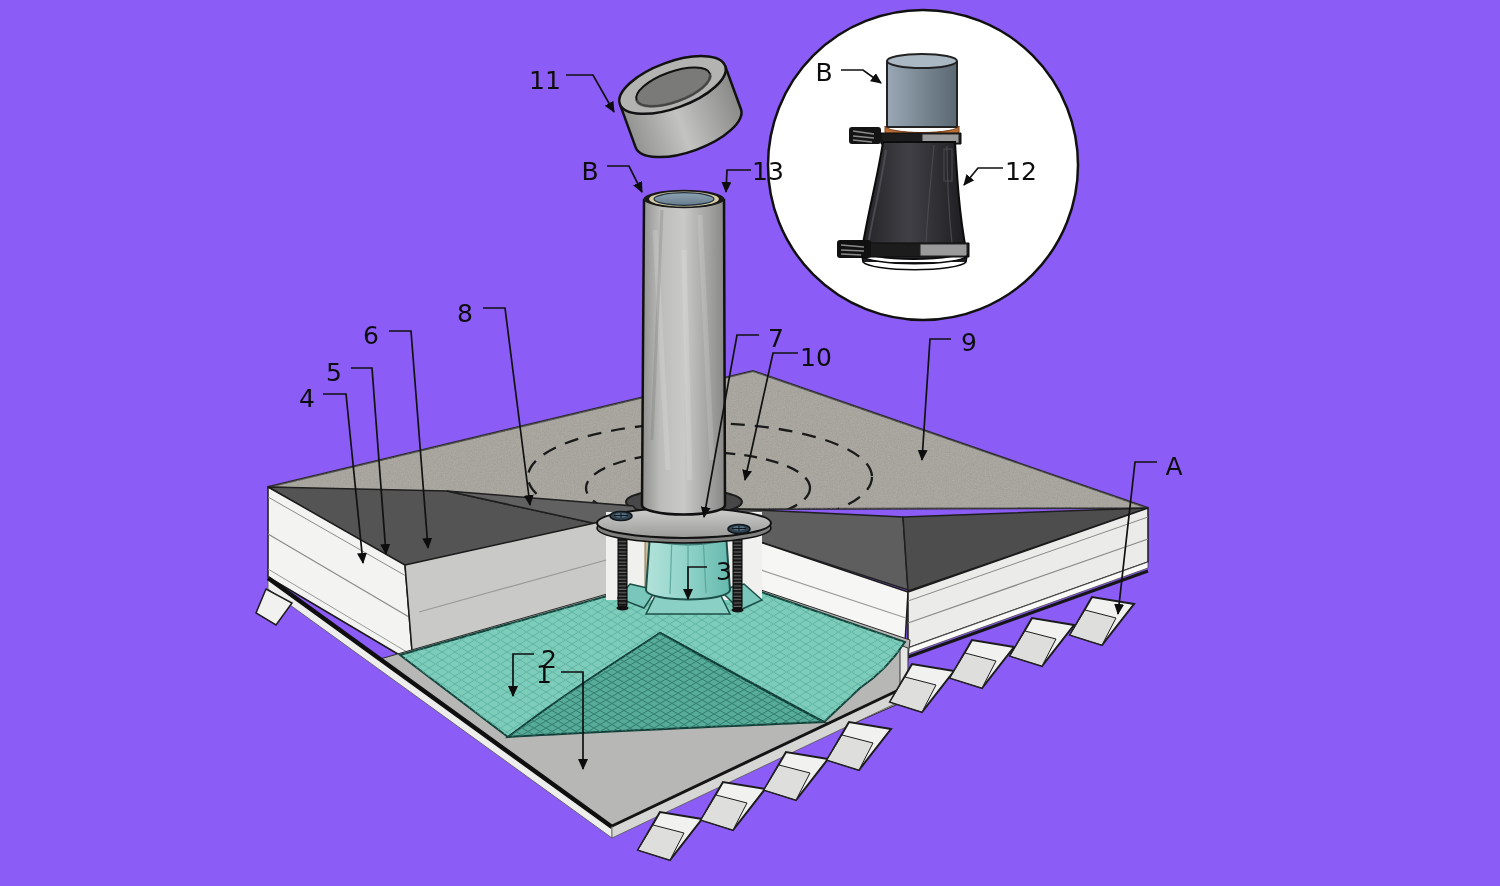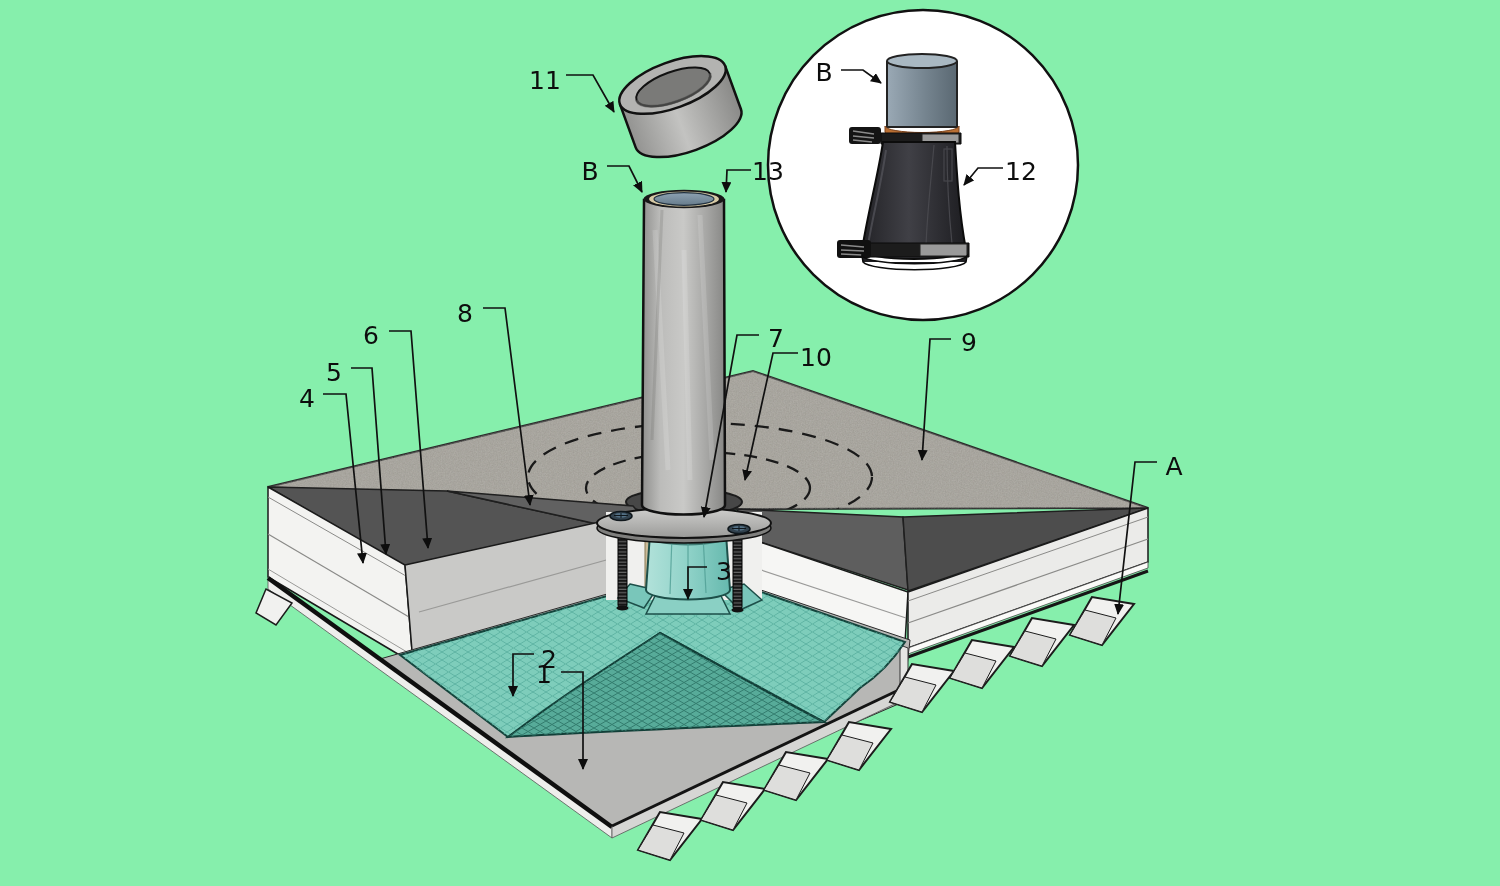--- a/index.html
+++ b/index.html
@@ -1,16 +1,16 @@
 <!DOCTYPE html>
 <html><head>
 <meta charset="utf-8">
 <style>
   html,body{margin:0;padding:0;background:#ffffff;}
-  .stage{position:relative;width:1500px;height:886px;background:#86efac;overflow:hidden;
+  .stage{position:relative;width:1500px;height:886px;background:#8b5cf6;overflow:hidden;
          font-family:"DejaVu Sans", sans-serif;}
   svg{display:block;}
   text.callout{font-family:"DejaVu Sans", sans-serif;font-size:25px;fill:#0d0d0d;}
   .leader{fill:none;stroke:#111111;stroke-width:1.7;}
 </style>
 </head>
 <body>
 
 <div class="stage">
 <svg width="1500" height="886" viewBox="0 0 1500 886" xmlns="http://www.w3.org/2000/svg">

